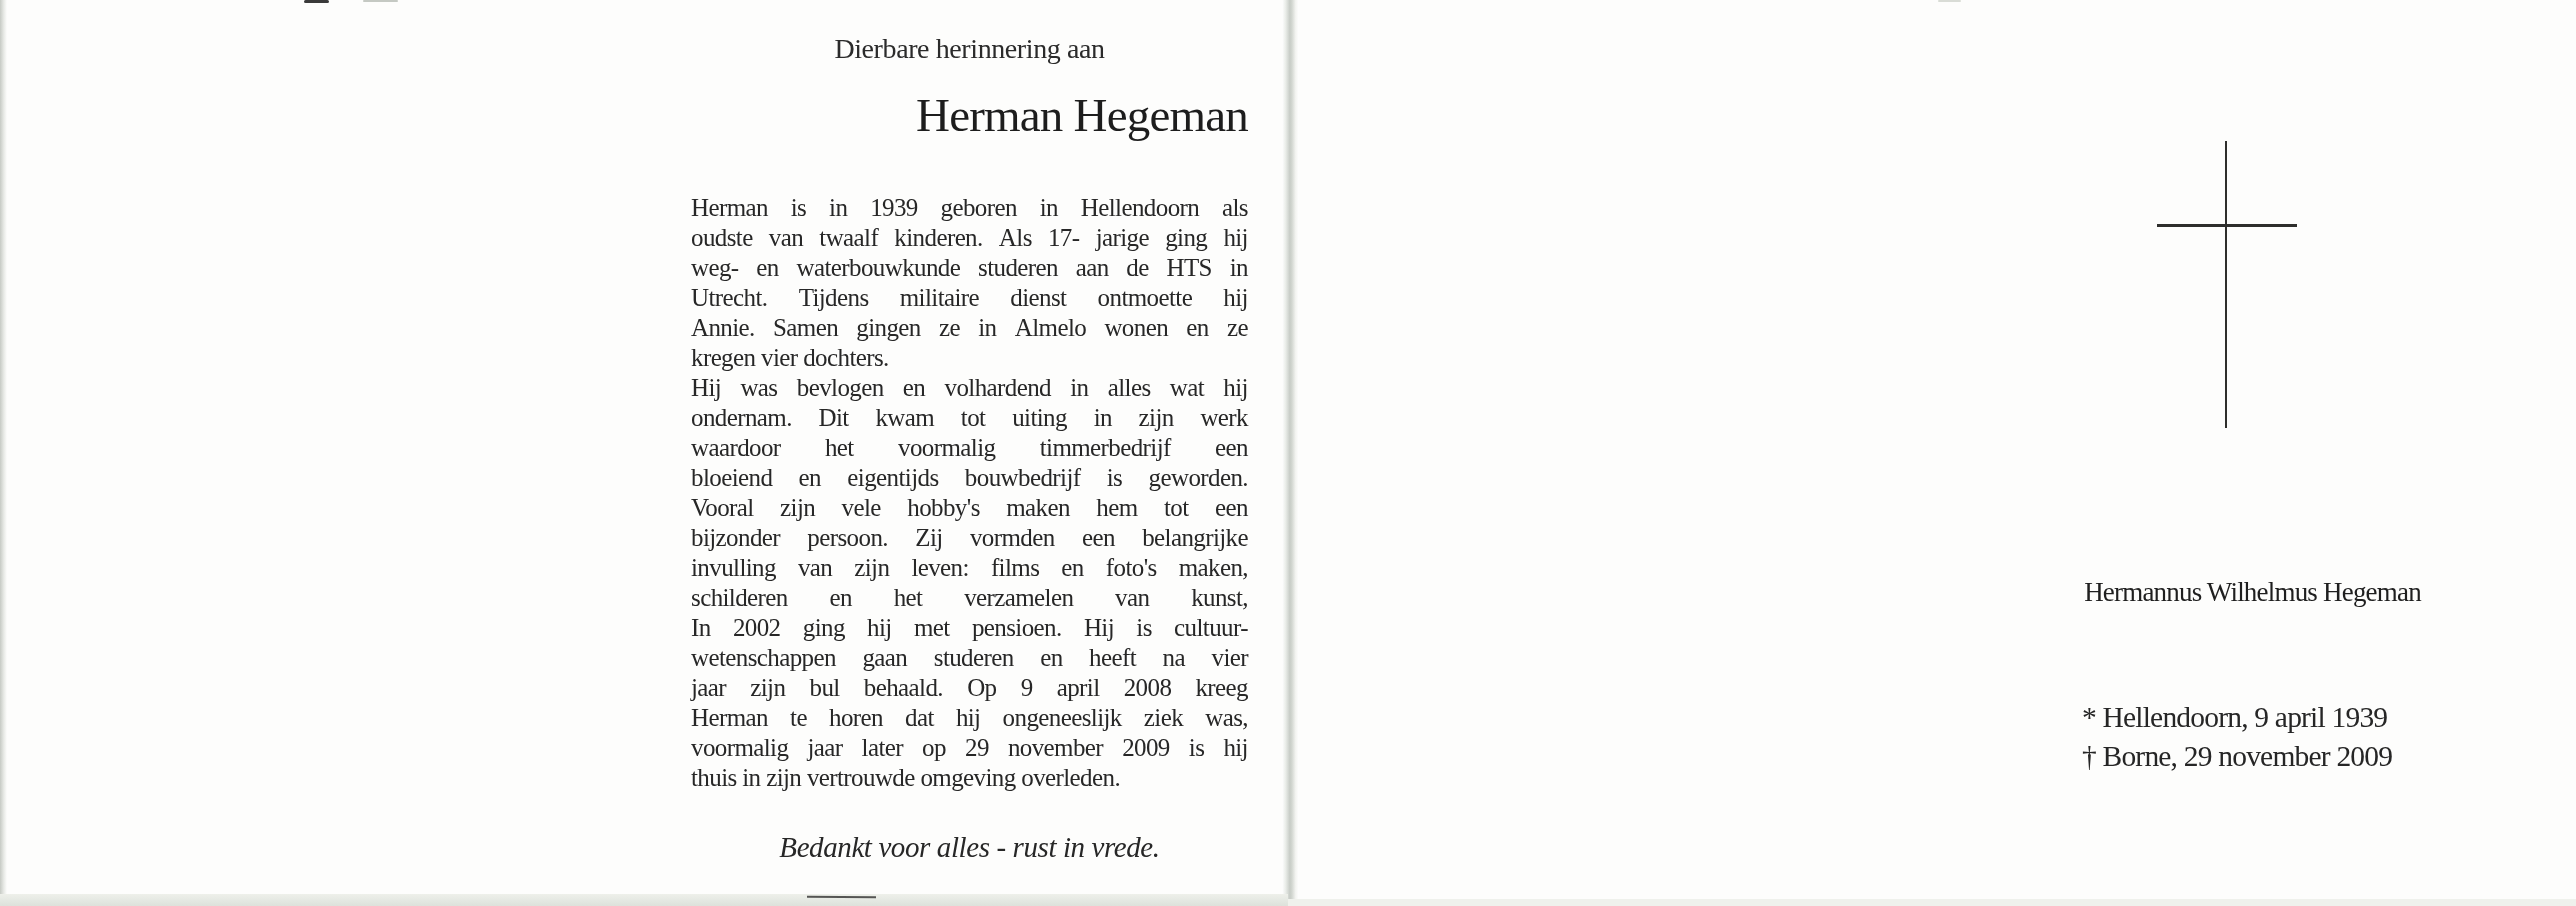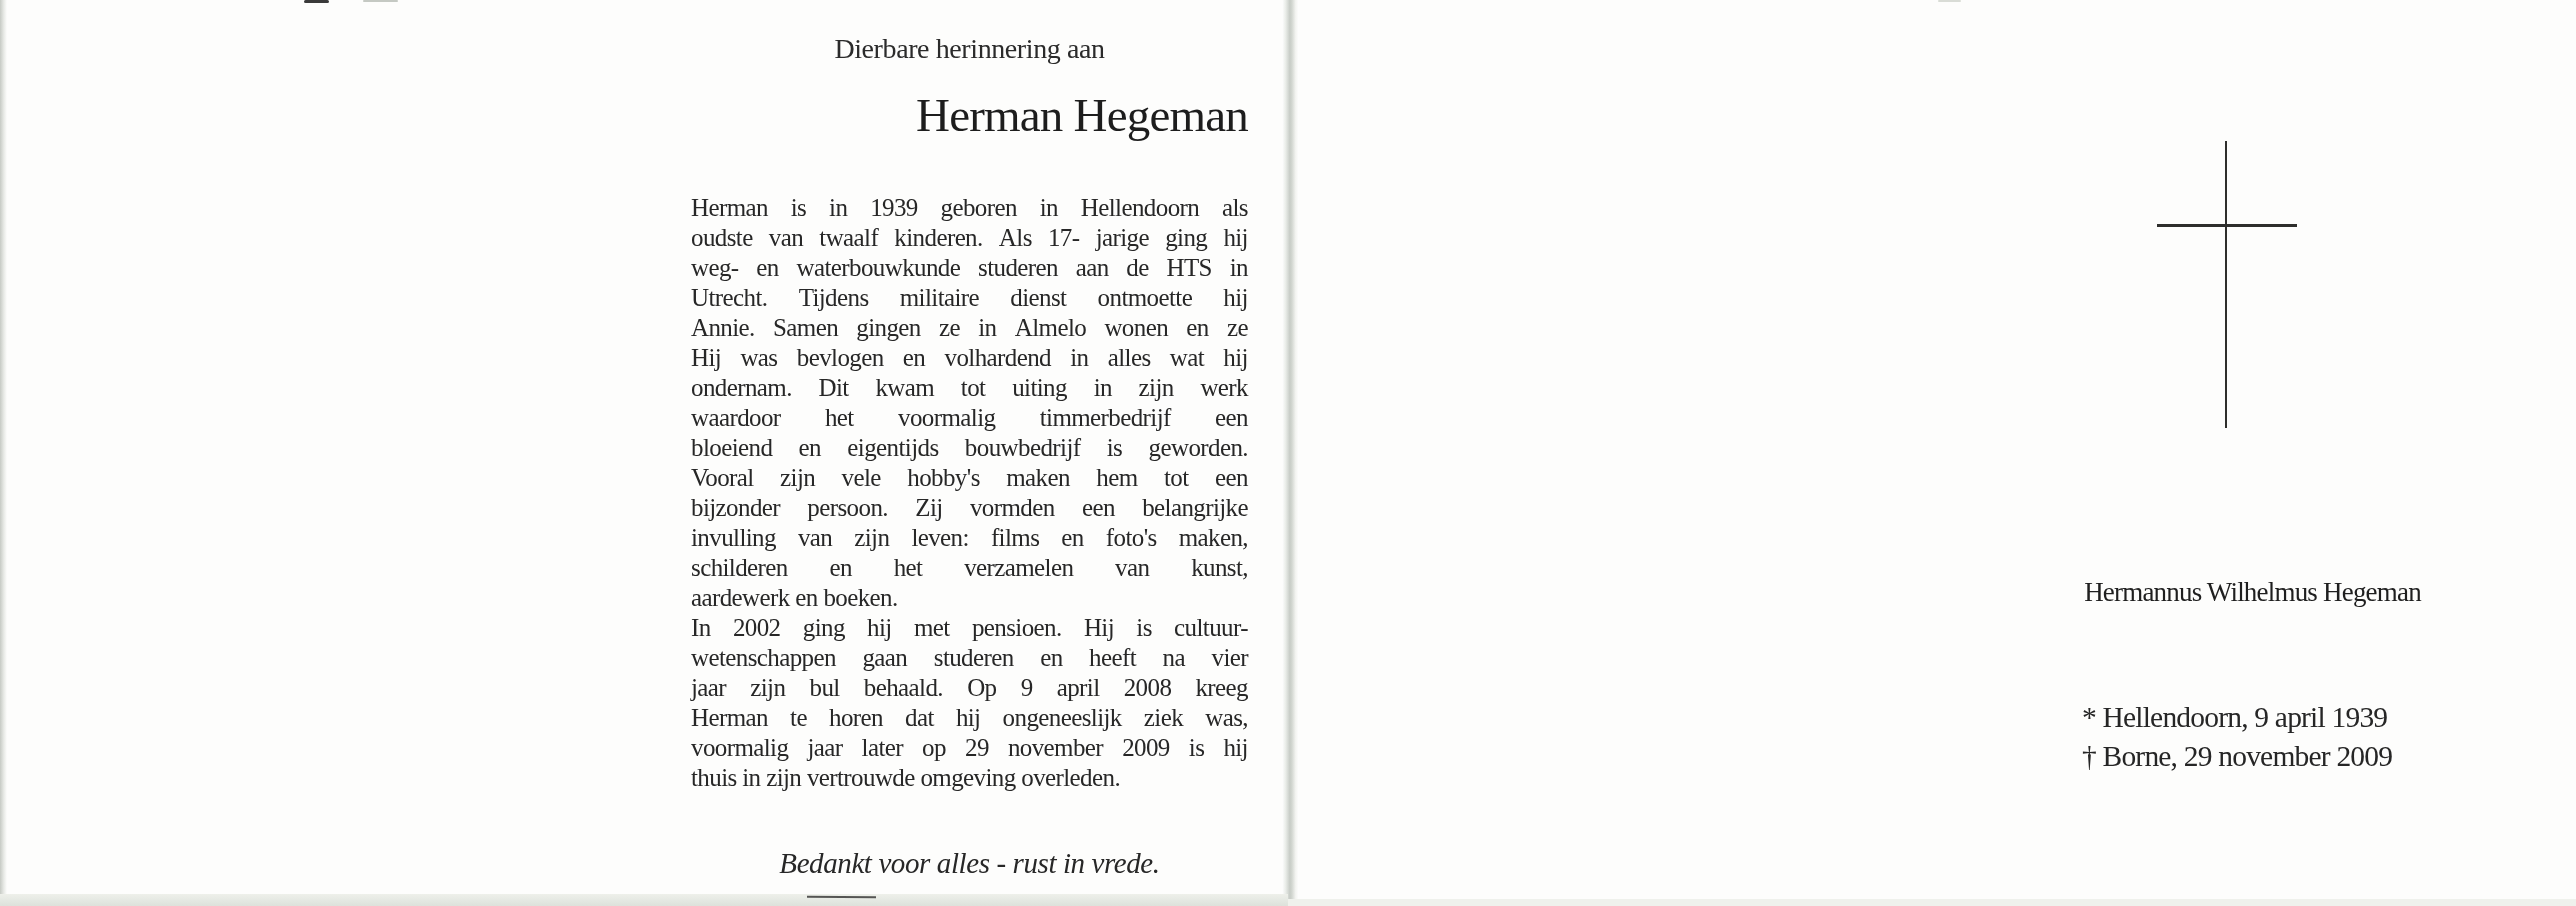--- a/index.html
+++ b/index.html
@@ -28,21 +28,21 @@
   .subtitle{position:absolute;left:691px;top:32px;width:557px;text-align:center;
     font-size:28px;line-height:33px;letter-spacing:-0.4px;color:#2b2b2b;}
   .main-title{position:absolute;left:691px;top:85px;width:557px;text-align:right;
     font-size:47px;line-height:60px;letter-spacing:-0.8px;color:#1d1d1d;}
   .body-text{position:absolute;left:691px;top:193px;width:557px;
     font-size:25px;line-height:30px;letter-spacing:-0.6px;color:#272727;}
   .bl{height:30px;line-height:30px;white-space:nowrap;}
   .bl.just{display:flex;justify-content:space-between;white-space:normal;font-family:Liberation Serif, serif;}
   .bl.just span{display:inline-block;}
   .closing-line{position:absolute;left:691px;top:831px;width:557px;text-align:center;
-    font-style:italic;font-size:29px;line-height:33px;letter-spacing:-0.4px;color:#272727;margin-top:16px;}
+    font-style:italic;font-size:29px;line-height:33px;letter-spacing:-0.4px;color:#272727;}
 
   
   .cross-v{position:absolute;left:2225px;top:141px;width:2.3px;height:287px;background:#2e2e2c;}
   .cross-h{position:absolute;left:2157px;top:224px;width:140px;height:3px;background:#2e2e2c;}
   .deceased-name{position:absolute;left:1964px;top:569px;width:577px;text-align:center;
     font-size:27px;line-height:47px;letter-spacing:-0.8px;color:#1f1f1f;}
   .dates{position:absolute;left:2082px;top:698px;font-size:29.5px;line-height:39px;
     letter-spacing:-0.8px;color:#262626;}
 </style>
 </head>
@@ -107,20 +107,21 @@
             <span>Annie.</span>
             <span>Samen</span>
             <span>gingen</span>
             <span>ze</span>
             <span>in</span>
             <span>Almelo</span>
             <span>wonen</span>
             <span>en</span>
             <span>ze</span>
           </div>
+          <div class="bl">kregen vier dochters.</div>
         </div>
         <div>
           <div class="bl just">
             <span>Hij</span>
             <span>was</span>
             <span>bevlogen</span>
             <span>en</span>
             <span>volhardend</span>
             <span>in</span>
             <span>alles</span>
@@ -181,21 +182,20 @@
             <span>maken,</span>
           </div>
           <div class="bl just">
             <span>schilderen</span>
             <span>en</span>
             <span>het</span>
             <span>verzamelen</span>
             <span>van</span>
             <span>kunst,</span>
           </div>
-          <div class="bl">aardewerk en boeken.</div>
         </div>
         <div>
           <div class="bl just">
             <span>In</span>
             <span>2002</span>
             <span>ging</span>
             <span>hij</span>
             <span>met</span>
             <span>pensioen.</span>
             <span>Hij</span>

